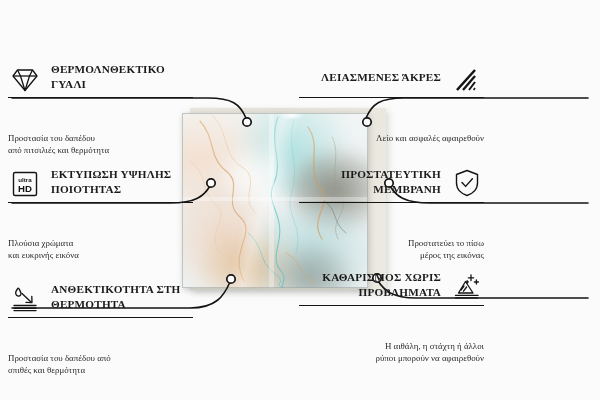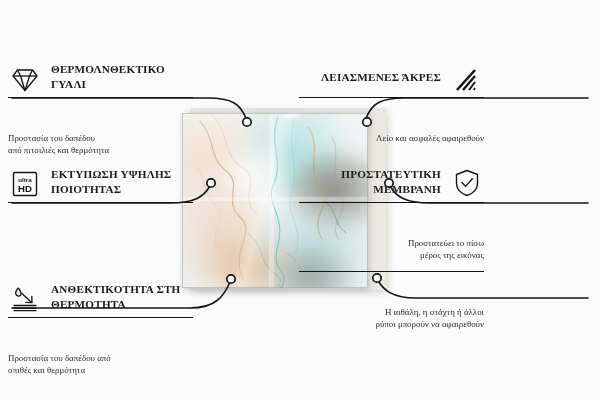--- a/index.html
+++ b/index.html
@@ -262,20 +262,22 @@
         <svg width="30" height="28" viewBox="0 0 30 28">
           <rect x="3.5" y="2.5" width="23" height="23" rx="1.5" fill="none" stroke="#141414" stroke-width="1.4"></rect>
           <text x="15" y="12" text-anchor="middle" font-family="Liberation Sans, sans-serif" font-size="6.2" font-weight="700" fill="#141414">ultra</text>
           <text x="15" y="22" text-anchor="middle" font-family="Liberation Sans, sans-serif" font-size="9.6" font-weight="700" fill="#141414">HD</text>
         </svg>
       </span>
       <span class="feature-title">ΕΚΤΥΠΩΣΗ ΥΨΗΛΗΣ
 ΠΟΙΟΤΗΤΑΣ</span>
     </div>
     <div class="feature-rule"></div>
+    <div class="feature-desc">Πλούσια χρώματα
+και ευκρινής εικόνα</div>
   </div>
 
   <div class="feature left f-heat">
     <div class="feature-head">
       <span class="feature-icon">
         <svg width="30" height="28" viewBox="0 0 30 28">
           <g fill="none" stroke="#141414" stroke-width="1.35" stroke-linecap="round" stroke-linejoin="round">
             <path d="M8 3.2 C5.4 6.2, 5 8.6, 6.6 10.2 C8.2 11.8, 10.6 11.2, 11 9 C11.3 7.2, 10 6.2, 9.4 4.6 C9.1 3.8, 8.6 3.3, 8 3.2 Z"></path>
             <path d="M12 8.5 L21 17"></path>
             <path d="M21.8 11.5 L22 17.6 L16 17.4"></path>
@@ -324,18 +326,36 @@
       </span>
       <span class="feature-title">ΠΡΟΣΤΑΤΕΥΤΙΚΗ
 ΜΕΜΒΡΑΝΗ</span>
     </div>
     <div class="feature-rule"></div>
     <div class="feature-desc">Προστατεύει το πίσω
 μέρος της εικόνας</div>
   </div>
 
   <div class="feature right f-cleaning">
+    <div class="feature-head">
+      <span class="feature-icon">
+        <svg width="30" height="28" viewBox="0 0 30 28">
+          <g fill="none" stroke="#141414" stroke-width="1.3" stroke-linecap="round" stroke-linejoin="round">
+            <path d="M6.5 20 L13.5 8.5 L21 20 Z"></path>
+            <path d="M3.5 22.4 L26 22.4"></path>
+            <path d="M3.5 24.8 L26 24.8"></path>
+            <path d="M9 17 L12 13"></path>
+            <path d="M11.5 18.2 L14.6 14"></path>
+            <path d="M19 2 L19 7.5 M16.3 4.8 L21.7 4.8"></path>
+            <path d="M24.4 7 L24.4 11 M22.4 9 L26.4 9"></path>
+            <path d="M15.2 7.6 L15.2 10.2 M14 8.9 L16.4 8.9"></path>
+          </g>
+        </svg>
+      </span>
+      <span class="feature-title">ΚΑΘΑΡΙΣΜΟΣ ΧΩΡΙΣ
+ΠΡΟΒΛΗΜΑΤΑ</span>
+    </div>
     <div class="feature-rule"></div>
     <div class="feature-desc">Η αιθάλη, η στάχτη ή άλλοι
 ρύποι μπορούν να αφαιρεθούν</div>
   </div>
 
 </div>
 
 </body></html>

